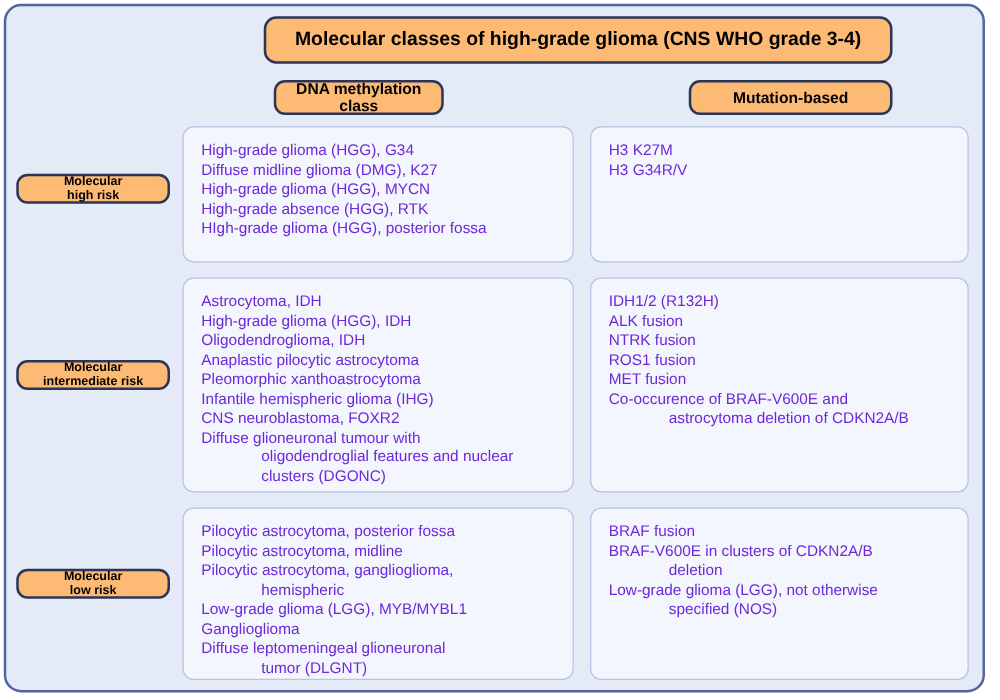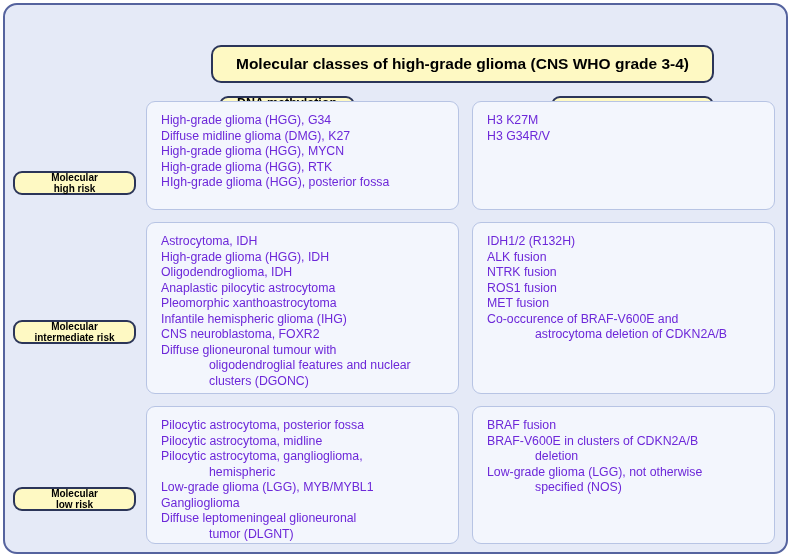--- a/index.html
+++ b/index.html
@@ -31,31 +31,30 @@
     box-sizing: border-box;
     background: #e5eaf7;
     border: 2px solid #55639e;
     border-radius: 14px;
   }
 
   
   .pill {
     position: absolute;
     box-sizing: border-box;
-    background: #fef9c3;
+    background: #fdba74;
     border: 2px solid #2b3558;
     border-radius: 9px;
     display: flex;
     align-items: center;
     justify-content: center;
     text-align: center;
     font-weight: bold;
     color: #000000;
     line-height: 1.12;
-    margin-top: 32px;
   }
 
   .title-pill {
     left: 211px;
     top: 13px;
     width: 503px;
     height: 38px;
     font-size: 15.5px;
     border-radius: 10px;
   }
@@ -119,21 +118,21 @@
 
   <div class="pill colhead-pill colhead-mut">Mutation-based</div>
 
   <div class="pill risk-pill risk-high">
     <span>
       <span class="line">Molecular</span>
       <span class="line">high risk</span>
     </span>
   </div>
   <div class="panel panel-l row-1">
-    <div class="panel-inner"><span class="line">High-grade glioma (HGG), G34</span><span class="line">Diffuse midline glioma (DMG), K27</span><span class="line">High-grade glioma (HGG), MYCN</span><span class="line">High-grade glioma (HGG), RTK</span><span class="line">HIgh-grade glioma (HGG), posterior fossa</span></div>
+    <div class="panel-inner"><span class="line">High-grade glioma (HGG), G34</span><span class="line">Diffuse midline glioma (DMG), K27</span><span class="line">High-grade glioma (HGG), MYCN</span><span class="line">High-grade absence (HGG), RTK</span><span class="line">HIgh-grade glioma (HGG), posterior fossa</span></div>
   </div>
   <div class="panel panel-r row-1">
     <div class="panel-inner"><span class="line">H3 K27M</span><span class="line">H3 G34R/V</span></div>
   </div>
 
   <div class="pill risk-pill risk-inter">
     <span>
       <span class="line">Molecular</span>
       <span class="line">intermediate risk</span>
     </span>

